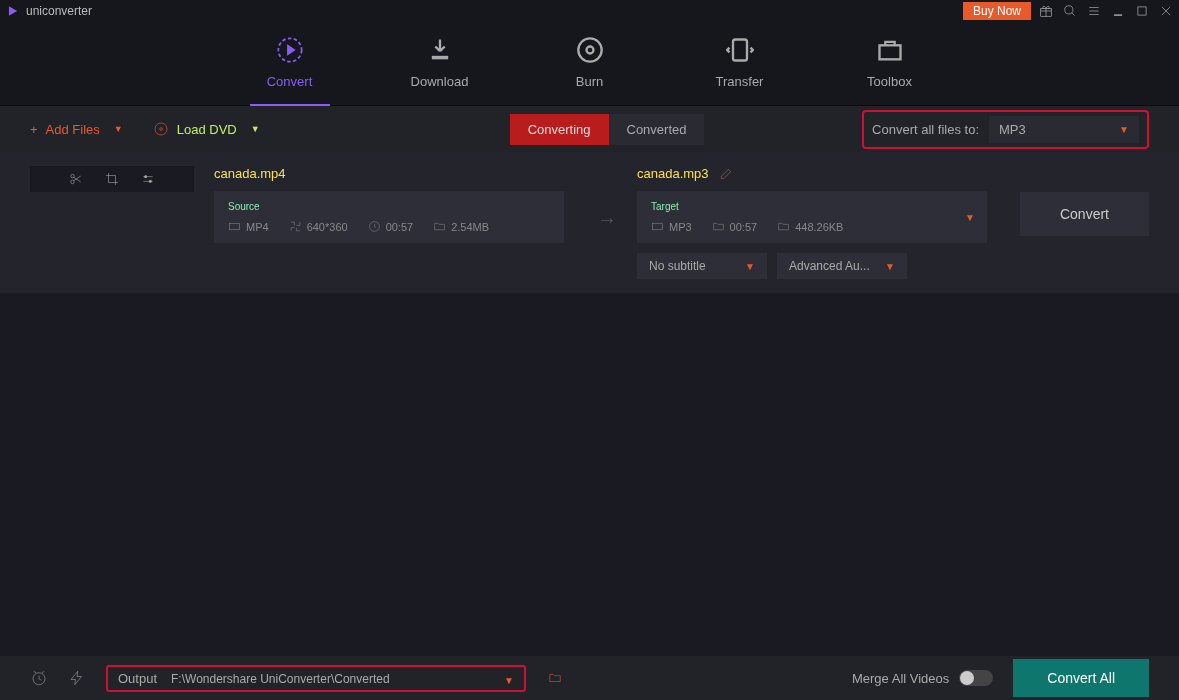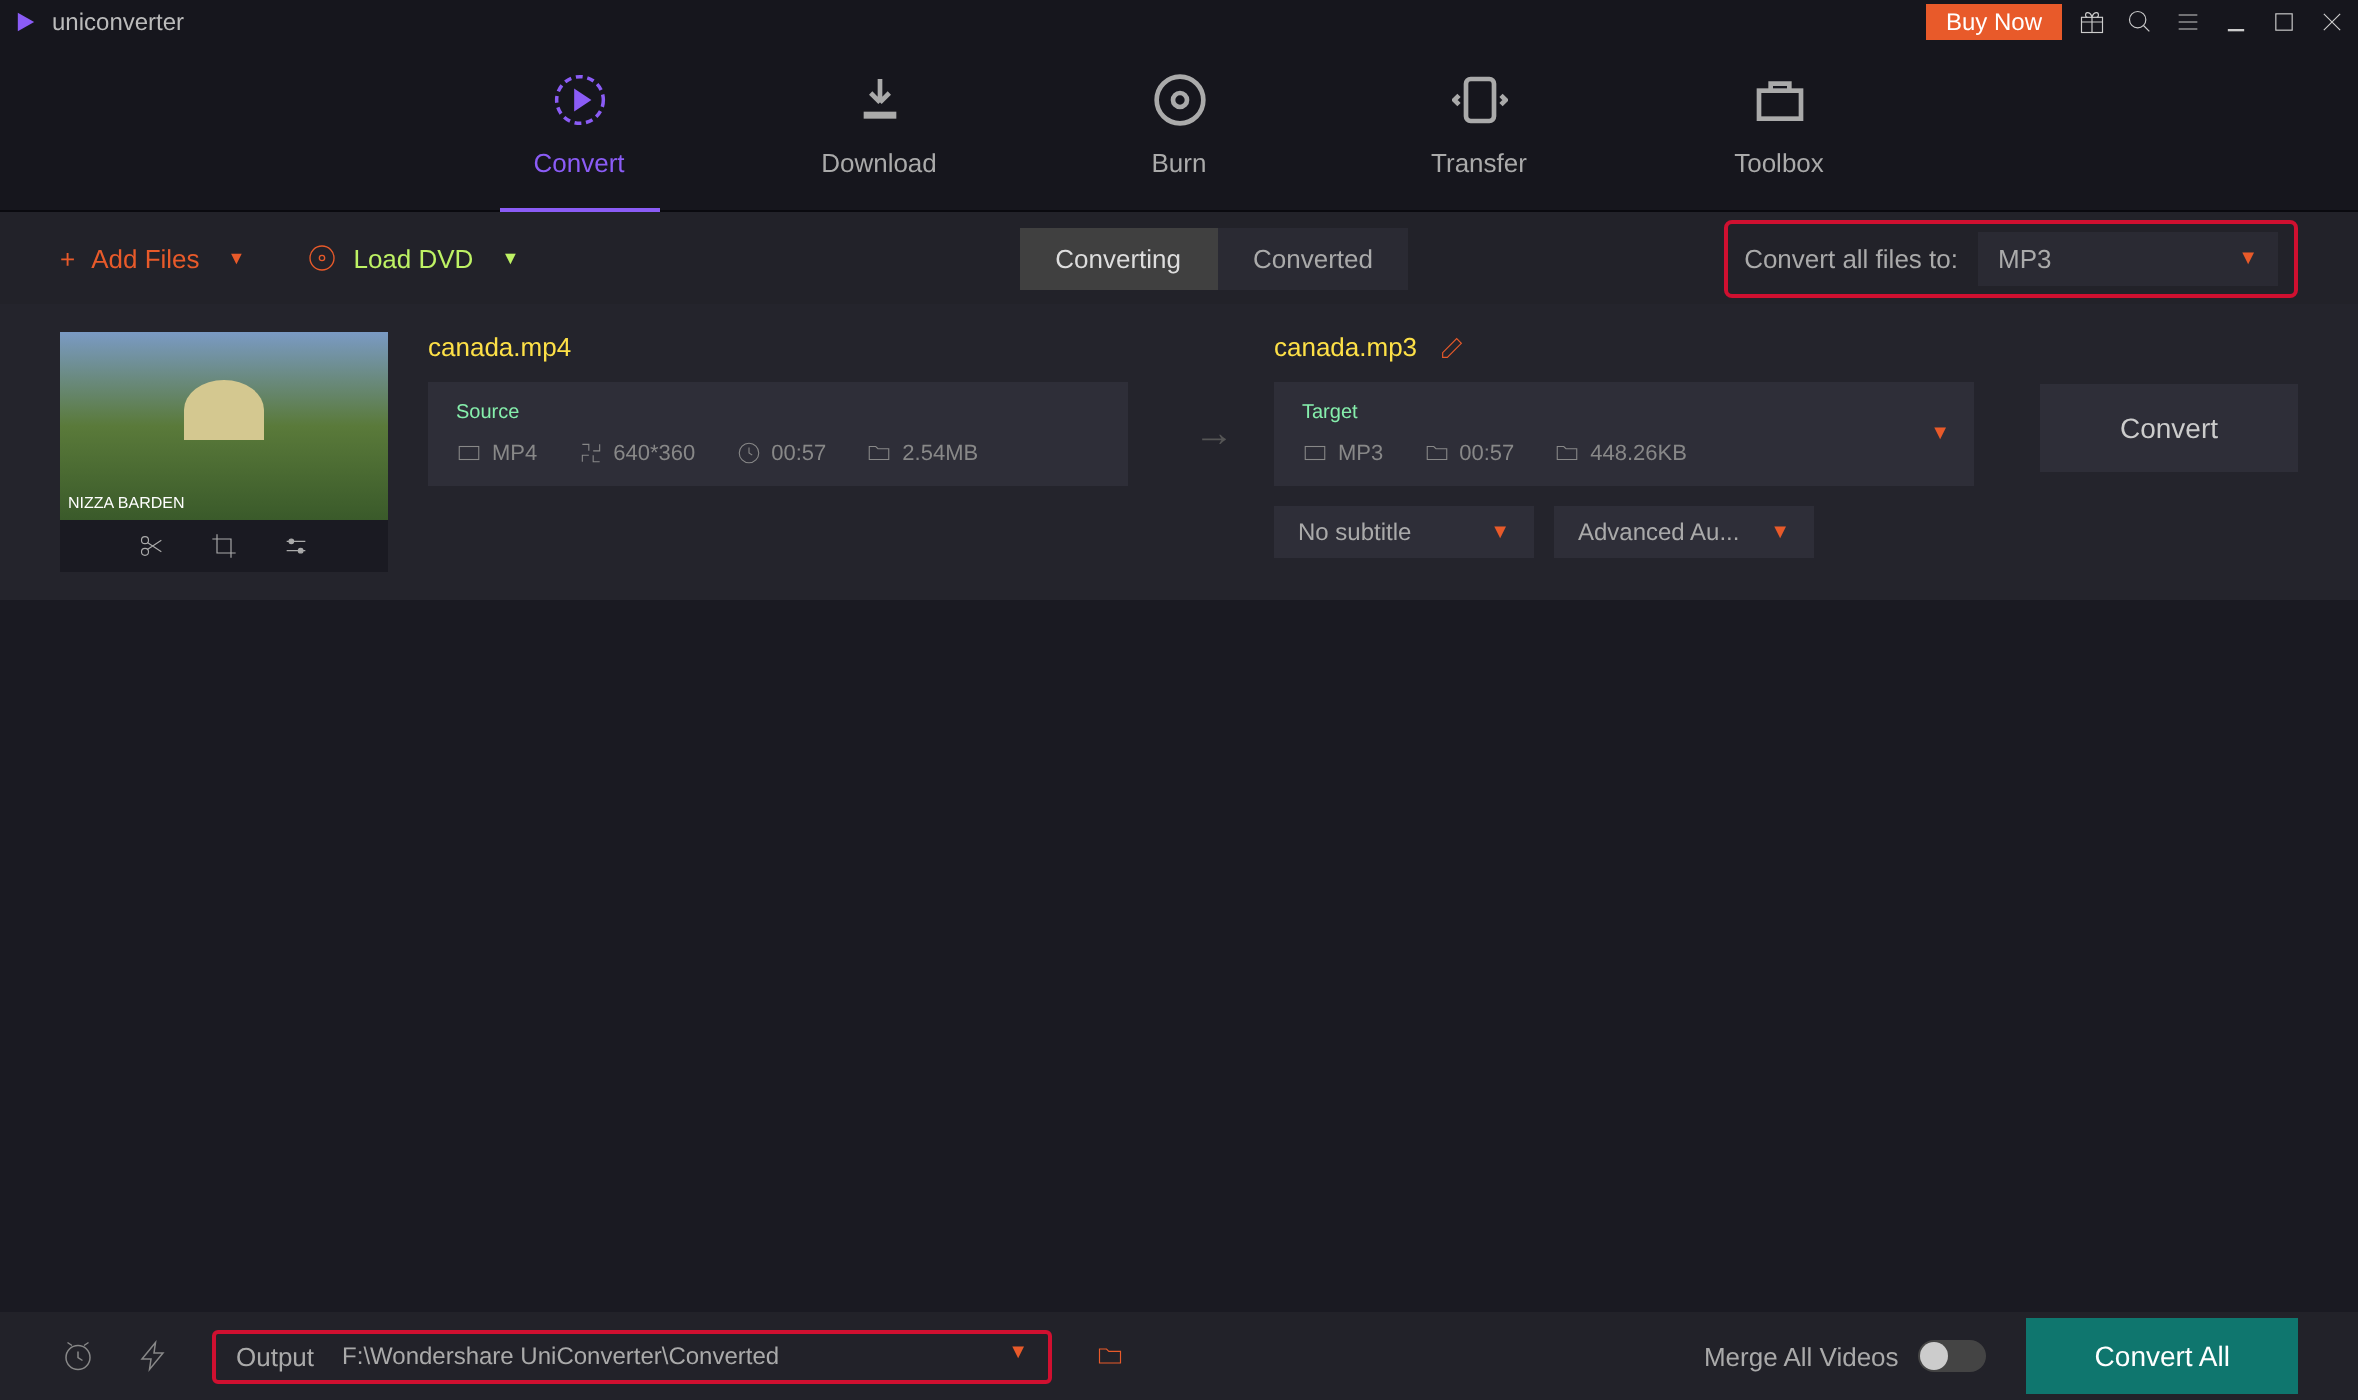--- a/index.html
+++ b/index.html
@@ -21,21 +21,21 @@
 .nav-icon { width: 28px; height: 28px; }
 .nav-label { font-size: 13px; }
 
 
 .toolbar { height: 46px; background: #222229; display: flex; align-items: center; padding: 0 30px; gap: 30px; }
 .add-files { color: #e85a2a; display: flex; align-items: center; gap: 8px; font-size: 13px; cursor: pointer; }
 .load-dvd { color: #bef264; display: flex; align-items: center; gap: 8px; font-size: 13px; cursor: pointer; }
 .down-arrow { font-size: 9px; margin-left: 6px; }
 .tab-switch { display: flex; margin-left: 220px; background: #2a2a33; }
 .tab-btn { padding: 8px 18px; font-size: 13px; cursor: pointer; }
-.tab-btn.active { background: #404040; color: #ddd; }
+.tab-btn.active { background: #b91c1c; color: #ddd; }
 .convert-all-area { margin-left: auto; display: flex; align-items: center; gap: 10px; border: 2px solid #d01030; border-radius: 4px; padding: 4px 8px; }
 .convert-all-label { font-size: 13px; color: #aaa; }
 .format-select { background: #2a2a33; padding: 6px 10px; width: 150px; display: flex; justify-content: space-between; align-items: center; font-size: 13px; cursor: pointer; }
 .red-arrow { color: #e85a2a; font-size: 10px; }
 
 
 .file-area { padding: 14px 30px; background: #24242c; }
 .file-row { display: flex; gap: 20px; align-items: flex-start; }
 .thumb-wrap { width: 164px; }
 .thumb { width: 164px; height: 94px; background: linear-gradient(180deg, #7a9ac4 0%, #5a7a3a 50%, #3a5a2a 100%); position: relative; }
@@ -63,21 +63,21 @@
 .dd1 { width: 130px; }
 .dd2 { width: 130px; }
 
 .convert-btn { background: #2e2e38; color: #ccc; padding: 14px 40px; font-size: 14px; cursor: pointer; margin-top: 26px; border: none; }
 
 .edit-icon { width: 14px; height: 14px; stroke: #e85a2a; fill: none; cursor: pointer; }
 
 
 .bottom-bar { position: absolute; bottom: 0; left: 0; right: 0; height: 44px; background: #222229; display: flex; align-items: center; padding: 0 30px; gap: 20px; }
 .bottom-icon { width: 18px; height: 18px; stroke: #888; fill: none; cursor: pointer; }
-.output-wrap { display: flex; align-items: flex-start; border: 2px solid #d01030; border-radius: 3px; padding: 4px 10px; gap: 14px; width: 420px; }
+.output-wrap { display: flex; align-items: flex-end; border: 2px solid #d01030; border-radius: 3px; padding: 4px 10px; gap: 14px; width: 420px; }
 .output-label { font-size: 13px; color: #aaa; }
 .output-path { font-size: 12px; color: #aaa; flex: 1; }
 .folder-icon { width: 18px; height: 14px; stroke: #e85a2a; fill: none; cursor: pointer; }
 .merge-wrap { margin-left: auto; display: flex; align-items: center; gap: 10px; }
 .merge-label { font-size: 13px; }
 .toggle { width: 34px; height: 16px; background: #444; border-radius: 8px; position: relative; cursor: pointer; }
 .toggle::after { content:''; width: 14px; height: 14px; background: #ccc; border-radius: 50%; position: absolute; left: 1px; top: 1px; }
 .convert-all-btn { background: #0f766e; color: #fff; padding: 11px 34px; font-size: 14px; border: none; cursor: pointer; }
 </style>
 </head>
@@ -174,23 +174,20 @@
     <div class="format-select">
       <span>MP3</span>
       <span class="red-arrow">▼</span>
     </div>
   </div>
 </div>
 
 <div class="file-area">
   <div class="file-row">
     <div class="thumb-wrap">
-      <div class="thumb">
-          <span class="thumb-text">NIZZA BARDEN</span>
-        </div>
       <div class="thumb-tools">
         <svg class="thumb-tool" viewBox="0 0 24 24">
             <circle cx="6" cy="7" r="3"></circle>
             <circle cx="6" cy="17" r="3"></circle>
             <path d="M8 9l12 8M8 15l12-8"></path>
           </svg>
         <svg class="thumb-tool" viewBox="0 0 24 24">
             <path d="M6 2v16h16M2 6h16v16"></path>
           </svg>
         <svg class="thumb-tool" viewBox="0 0 24 24">

